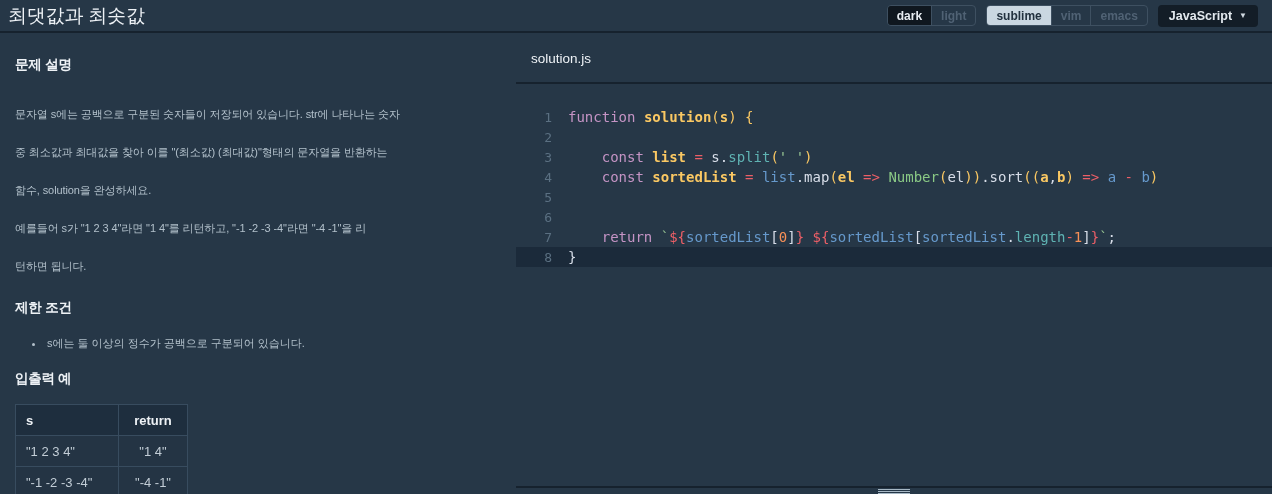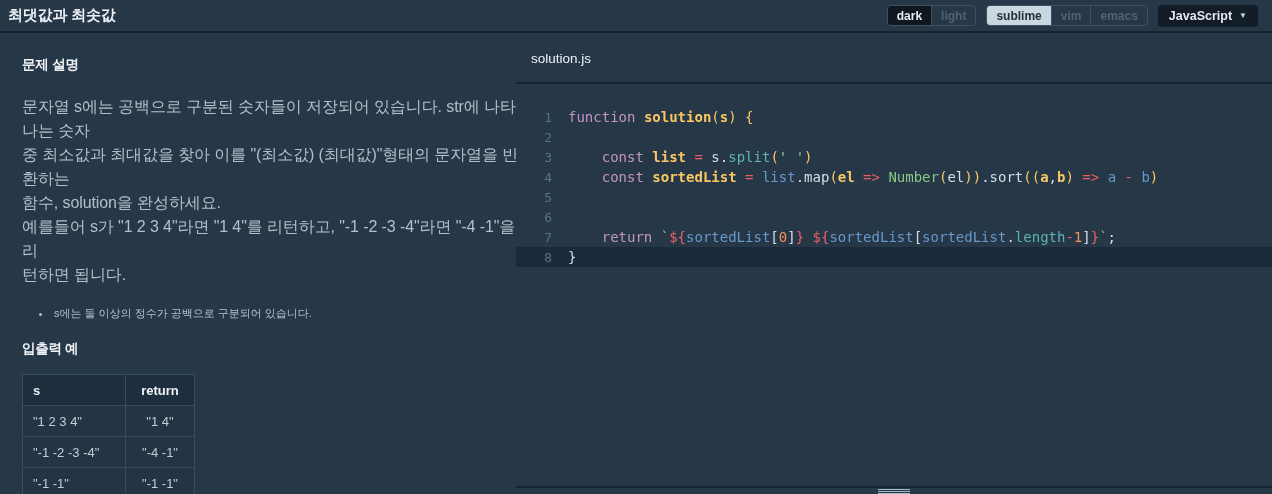--- a/index.html
+++ b/index.html
@@ -9,47 +9,47 @@
     background:var(--bg); color:var(--text-body);
   }
   #app { position:relative; width:1272px; height:494px; background:var(--bg); }
 
   
   .topbar {
     position:absolute; left:0; top:0; width:1272px; height:33px;
     display:flex; align-items:center; justify-content:space-between;
     padding:0 14px 0 8px; border-bottom:2px solid var(--border-dark); background:var(--bg);
   }
-  .topbar-title { font-size:15px; font-weight:bold; color:var(--text-head); letter-spacing:-0.2px; }
+  .topbar-title { font-size:19px; font-weight:normal; color:var(--text-head); letter-spacing:-0.2px; }
   .topbar-controls { display:flex; align-items:center; gap:10px; }
   .seg-group {
     display:flex; border:1px solid var(--seg-border); border-radius:4px; overflow:hidden; height:21px;
   }
   .seg {
     display:flex; align-items:center; padding:0 9px; font-size:12px; font-weight:bold;
     color:var(--seg-inactive); cursor:pointer; border-right:1px solid var(--seg-border);
   }
   .seg:last-child { border-right:none; }
   .seg-group.theme .seg.active { background:var(--seg-dark-bg); color:#e8edf2; }
   .seg-group.keymap .seg.active { background:var(--seg-light-bg); color:var(--seg-light-text); }
   .dropdown {
     display:flex; align-items:center; height:22px; padding:0 11px; border-radius:4px;
     background:var(--dd-bg); color:#e3e9ee; font-size:12.5px; font-weight:bold; cursor:pointer;
   }
   .dropdown .caret { font-size:8px; margin-left:7px; color:#cfd8e0; }
 
   
   .left-panel {
-    position:absolute; left:14px; top:34px; width:528px; height:460px;
+    position:absolute; left:7px; top:34px; width:528px; height:460px;
     border-right:2px solid var(--border-dark); background:var(--bg);
   }
   .left-content { padding:22px 18px 0 8px; }
   .h-section { font-size:13.5px; font-weight:bold; color:var(--text-head); letter-spacing:-0.2px; }
   .desc {
-    margin-top:21px; font-size:16px; line-height:24px; color:var(--text-body);
+    margin-top:21px; font-size:11px; line-height:38px; color:var(--text-body);
     white-space:pre-line; letter-spacing:-0.1px;
   }
   .h2 { margin-top:14px; }
   .constraints { margin:16px 0 0 30px; }
   .constraints li { font-size:11px; line-height:20px; color:var(--text-body); padding-left:2px; }
   .h3 { margin-top:17px;font-family:Liberation Serif, serif; }
   .io-table { margin-top:16px; border-collapse:collapse; font-size:13px; }
   .io-table th, .io-table td { border:1px solid var(--tbl-border); height:31px; }
   .io-table th {
     background:var(--tbl-head-bg); color:var(--text-head); font-weight:bold; text-align:left; padding:0 10px;
@@ -129,20 +129,21 @@
   </div>
 
   <div class="left-panel">
     <div class="left-content">
       <div class="h-section">문제 설명</div>
       <div class="desc" id="desc">문자열 s에는 공백으로 구분된 숫자들이 저장되어 있습니다. str에 나타나는 숫자
 중 최소값과 최대값을 찾아 이를 "(최소값) (최대값)"형태의 문자열을 반환하는
 함수, solution을 완성하세요.
 예를들어 s가 "1 2 3 4"라면 "1 4"를 리턴하고, "-1 -2 -3 -4"라면 "-4 -1"을 리
 턴하면 됩니다.</div>
+      <div class="h-section h2">제한 조건</div>
       <ul class="constraints" id="constraints">
           <li>s에는 둘 이상의 정수가 공백으로 구분되어 있습니다.</li>
         </ul>
       <div class="h-section h3">입출력 예</div>
       <table class="io-table">
         <thead>
             <tr id="io-head">
               <th class="col-s">s</th>
               <th class="col-return">return</th>
             </tr>

